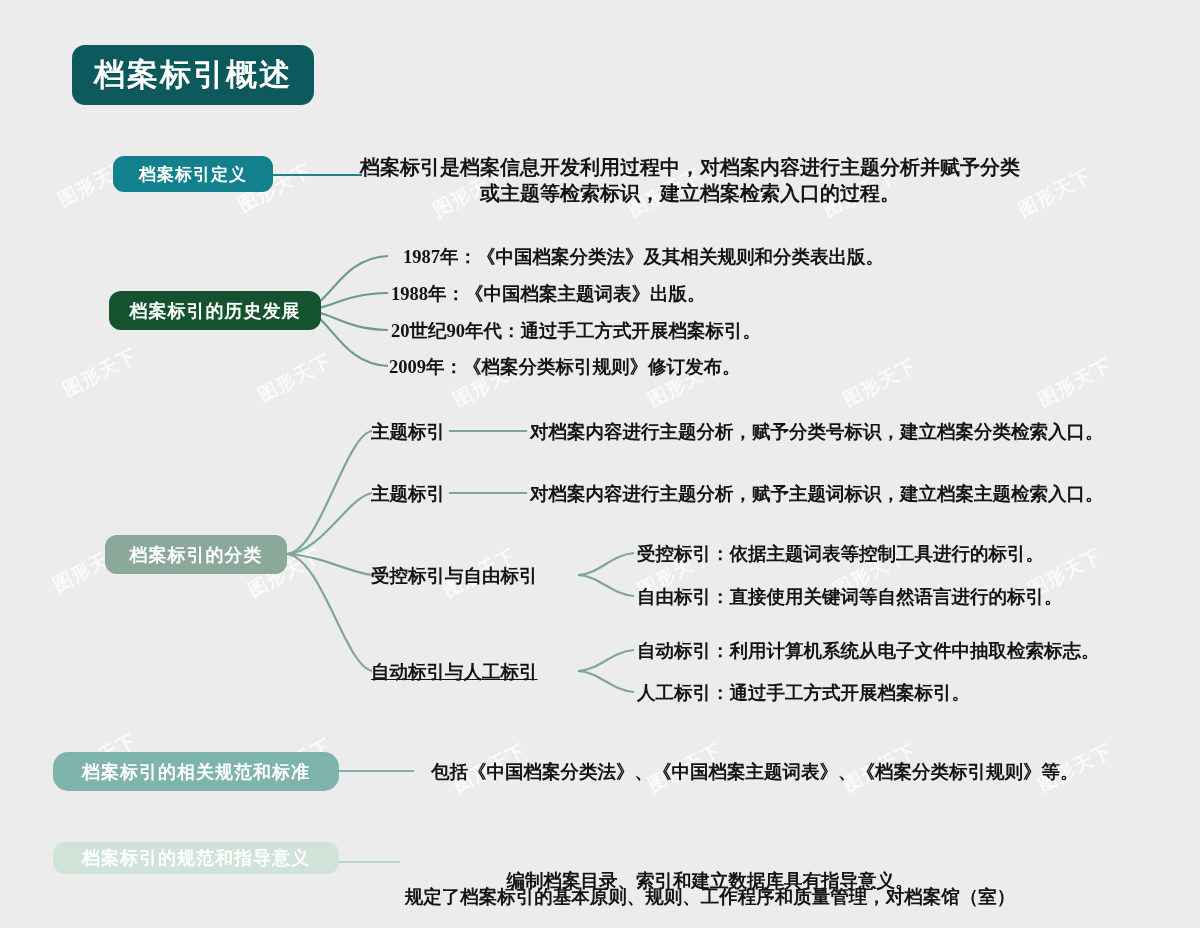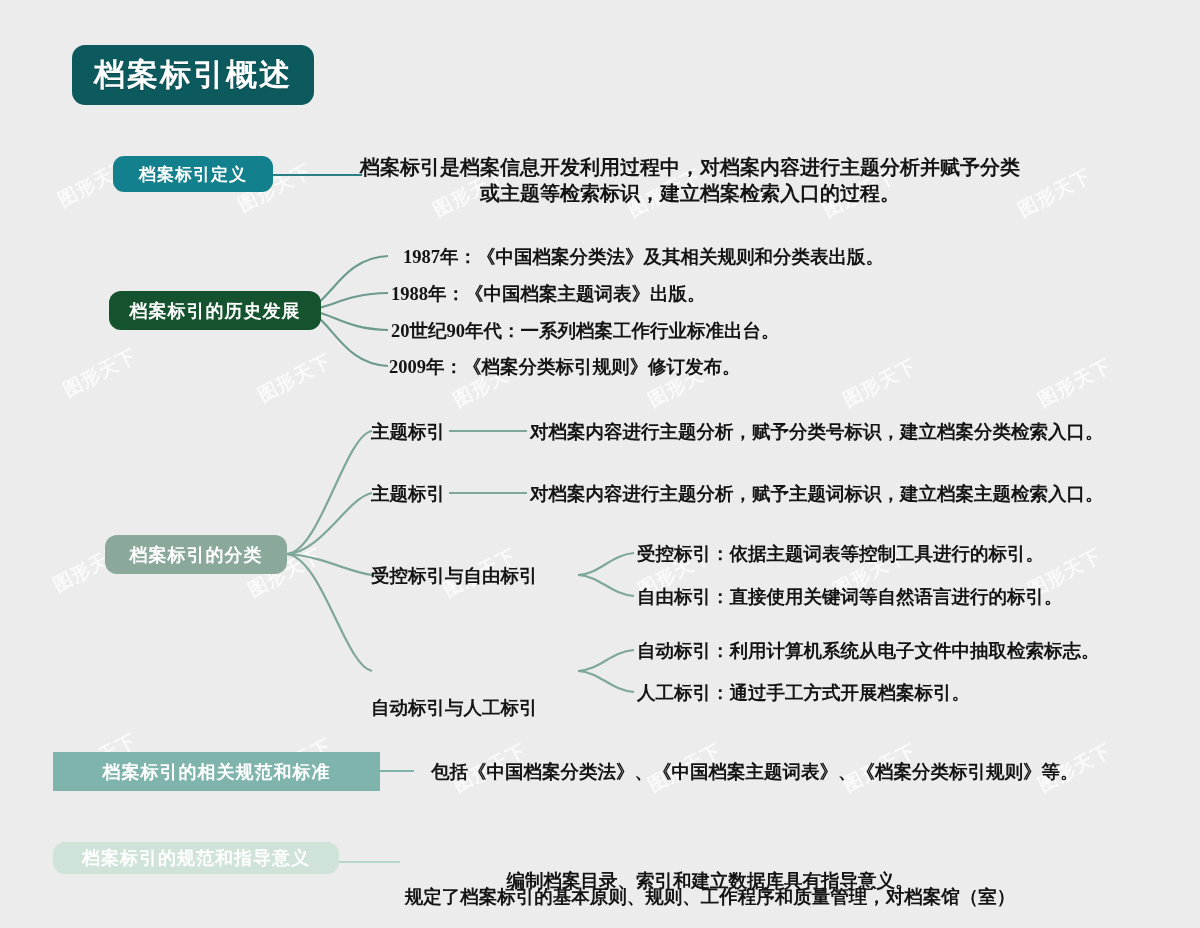--- a/index.html
+++ b/index.html
@@ -59,23 +59,23 @@
     left:88px;top:291px;width:212px;height:39px;
     background:#14532d;
     font-size:18px;border-radius:12px;margin-left:21px;
   }
   .node.lvl-class{
     left:105px;top:535px;width:182px;height:39px;
     background:#8aa99a;
     font-size:18px;border-radius:12px;
   }
   .node.lvl-norm{
-    left:53px;top:752px;width:327px;height:39px;
+    left:53px;top:752px;width:286px;height:39px;
     background:#7fb4ac;
-    font-size:18px;border-radius:0;
+    font-size:18px;border-radius:15px;
   }
   .node.lvl-guid{
     left:53px;top:842px;width:286px;height:32px;
     background:#cfe3d8;
     font-size:18px;border-radius:12px;
   }
 
   
   .txt{
     position:absolute;z-index:2;
@@ -169,27 +169,27 @@
   <div class="node lvl-hist">档案标引的历史发展</div>
   <div class="node lvl-class">档案标引的分类</div>
   <div class="node lvl-norm">档案标引的相关规范和标准</div>
   <div class="node lvl-guid">档案标引的规范和指导意义</div>
 
   <div class="txt s18 c" style="left:360px;top:152px;width:660px;">档案标引是档案信息开发利用过程中，对档案内容进行主题分析并赋予分类</div>
   <div class="txt s18 c" style="left:360px;top:178px;width:660px;">或主题等检索标识，建立档案检索入口的过程。</div>
 
   <div class="txt s19" style="left:403px;top:244px;">1987年：《中国档案分类法》及其相关规则和分类表出版。</div>
   <div class="txt s19" style="left:391px;top:281px;">1988年：《中国档案主题词表》出版。</div>
-  <div class="txt s19" style="left:391px;top:318px;">20世纪90年代：一系列档案工作行业标准出台。</div>
+  <div class="txt s19" style="left:391px;top:318px;">20世纪90年代：通过手工方式开展档案标引。</div>
   <div class="txt s19" style="left:389px;top:354px;">2009年：《档案分类标引规则》修订发布。</div>
 
   <div class="txt s19" style="left:371px;top:419px;">主题标引</div>
   <div class="txt s19" style="left:371px;top:481px;">主题标引</div>
   <div class="txt s19" style="left:371px;top:563px;">受控标引与自由标引</div>
-  <div class="txt s19" style="left:371px;top:695px;">自动标引与人工标引</div>
+  <div class="txt s19" style="left:371px;top:659px;text-decoration:underline;">自动标引与人工标引</div>
 
   <div class="txt s19" style="left:530px;top:419px;">对档案内容进行主题分析，赋予分类号标识，建立档案分类检索入口。</div>
   <div class="txt s19" style="left:530px;top:481px;">对档案内容进行主题分析，赋予主题词标识，建立档案主题检索入口。</div>
 
   <div class="txt s19" style="left:637px;top:541px;">受控标引：依据主题词表等控制工具进行的标引。</div>
   <div class="txt s19" style="left:637px;top:638px;">自动标引：利用计算机系统从电子文件中抽取检索标志。</div>
 
   <div class="txt s19" style="left:637px;top:584px;">自由标引：直接使用关键词等自然语言进行的标引。</div>
   <div class="txt s19" style="left:637px;top:680px;">人工标引：通过手工方式开展档案标引。</div>
 

